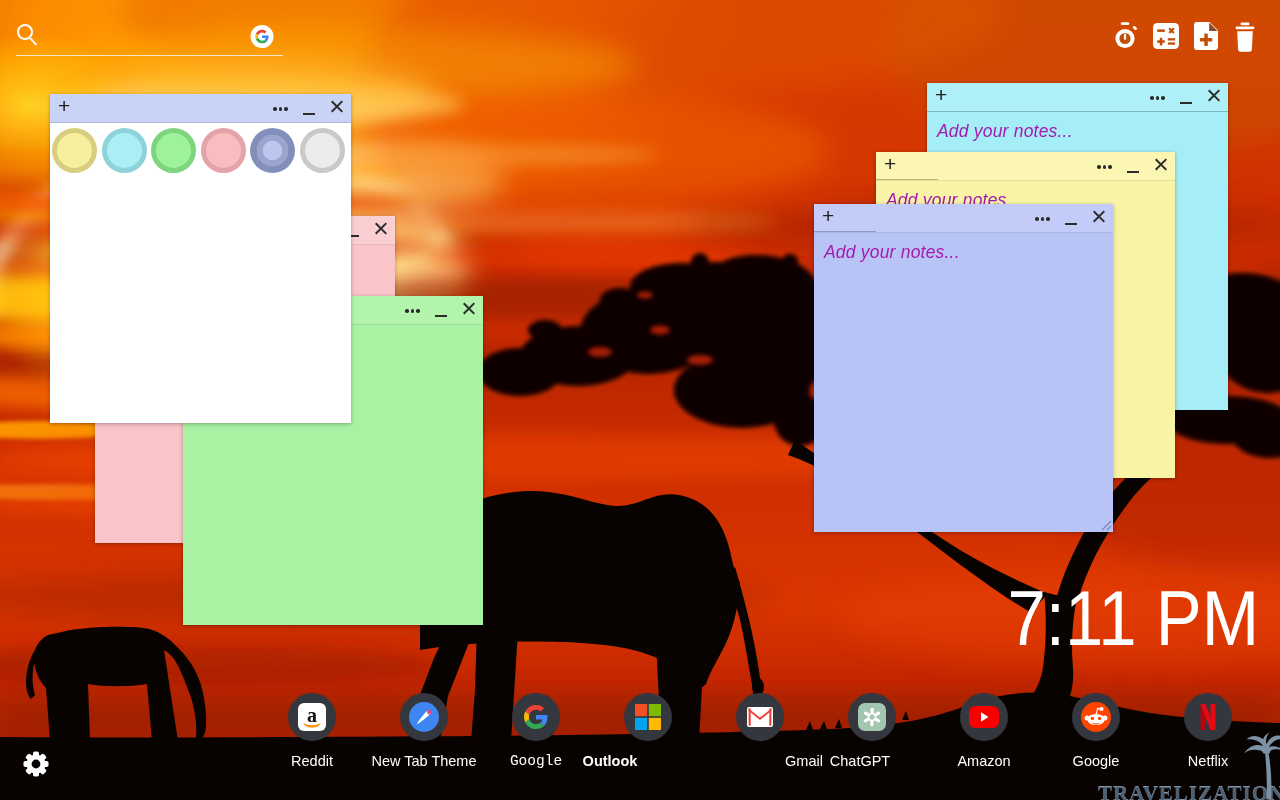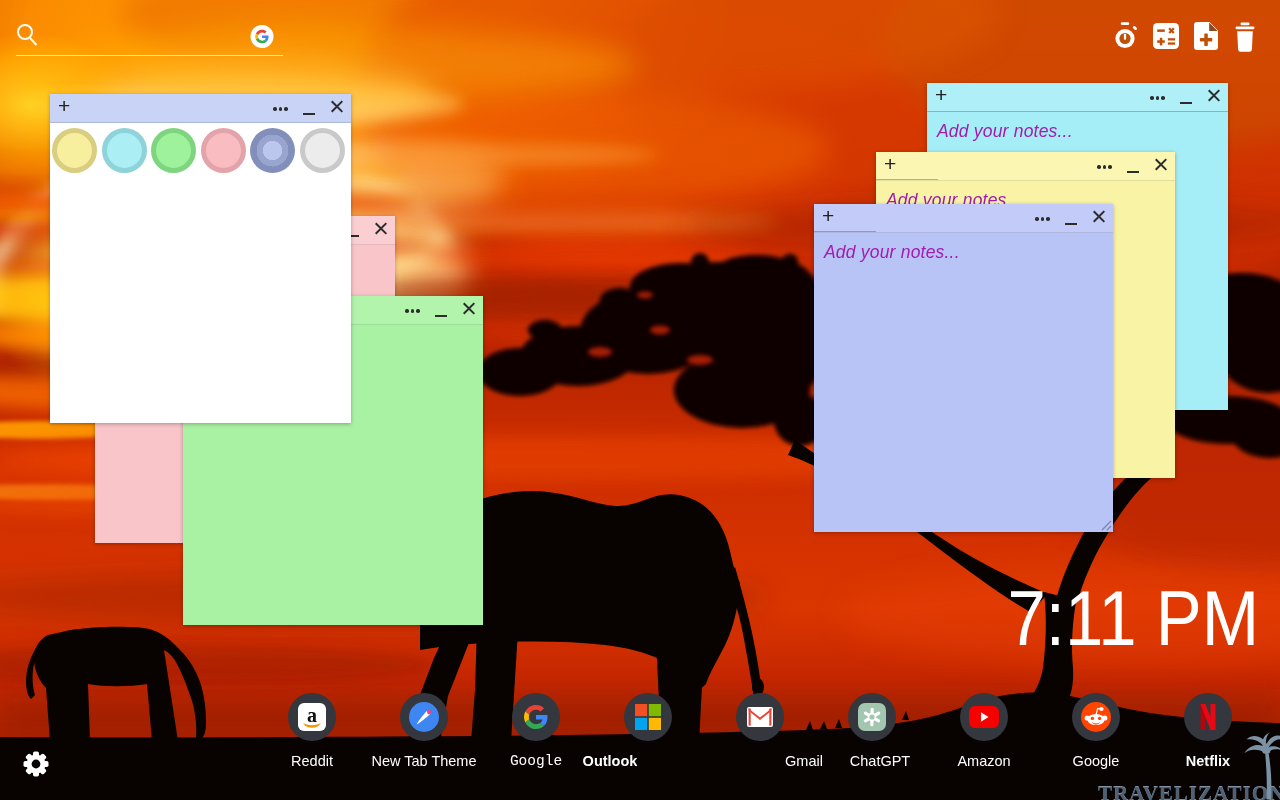--- a/index.html
+++ b/index.html
@@ -435,24 +435,24 @@
   <rect x="4.5" y="2" width="5" height="26" fill="#b1060f"></rect>
   <rect x="14.5" y="2" width="5" height="26" fill="#e50914"></rect>
   <path d="M4.5,2 L9.5,2 L19.5,28 L14.5,28 Z" fill="#e50914"></path>
 </svg>
 
 <div class="label" style="left:312px;">Reddit</div>
 <div class="label" style="left:424px;">New Tab Theme</div>
 <div class="label" style="left:536px;font-family:Liberation Mono, monospace;">Google</div>
 <div class="label" style="left:610px;font-weight:bold;">Outlook</div>
 <div class="label" style="left:760px;margin-left:44px;">Gmail</div>
-<div class="label" style="left:880px;">ChatGPT</div>
+<div class="label" style="left:860px;">ChatGPT</div>
 <div class="label" style="left:984px;">Amazon</div>
 <div class="label" style="left:1096px;">Google</div>
-<div class="label" style="left:1208px;font-weight:bold;">Netflix</div>
+<div class="label" style="left:1208px;">Netflix</div>
 
 
 <svg style="position:absolute;left:22px;top:750px;" width="28" height="28" viewBox="0 0 28 28">
   <g fill="#fff">
     <rect x="11" y="1.5" width="6" height="25" rx="1.8"></rect>
     <rect x="11" y="1.5" width="6" height="25" rx="1.8" transform="rotate(45 14 14)"></rect>
     <rect x="11" y="1.5" width="6" height="25" rx="1.8" transform="rotate(90 14 14)"></rect>
     <rect x="11" y="1.5" width="6" height="25" rx="1.8" transform="rotate(135 14 14)"></rect>
     <circle cx="14" cy="14" r="9.5"></circle>
   </g>

